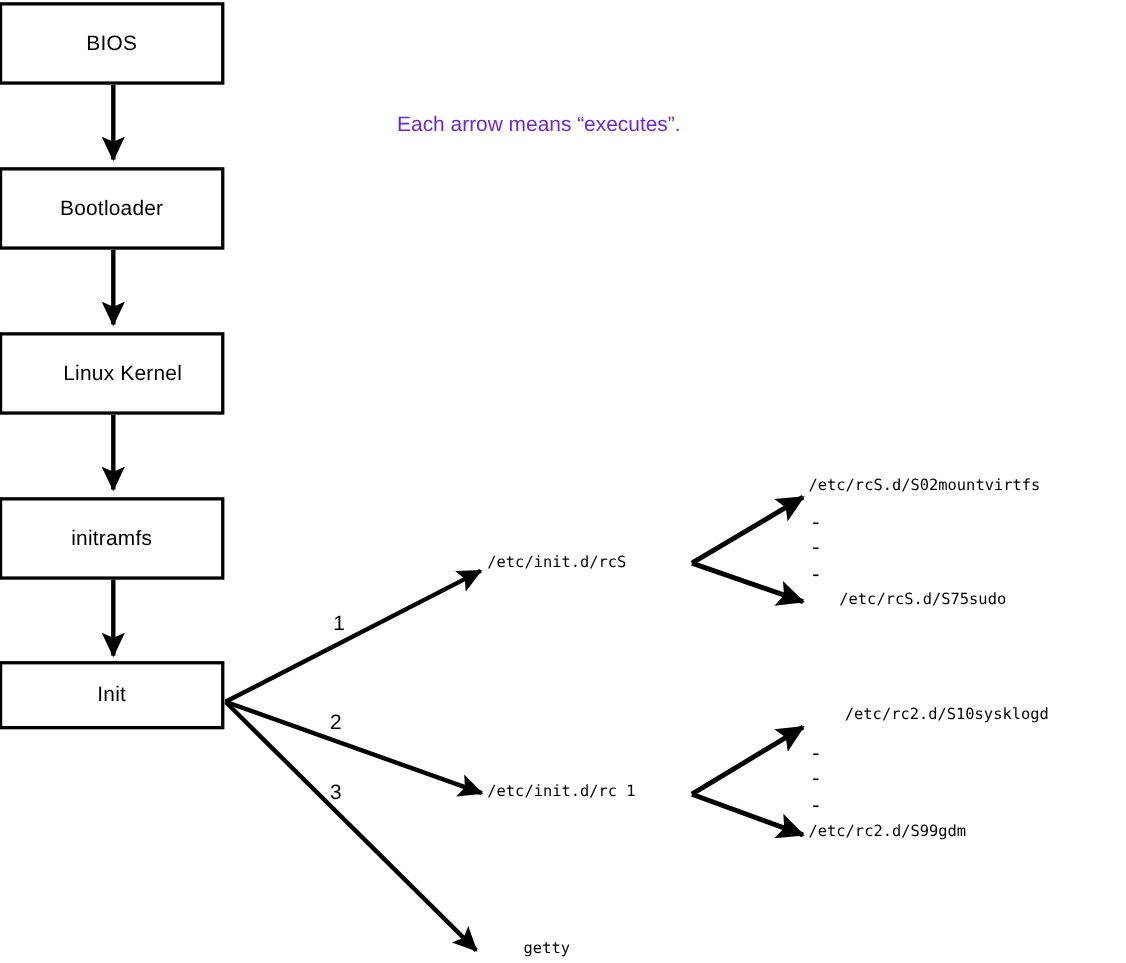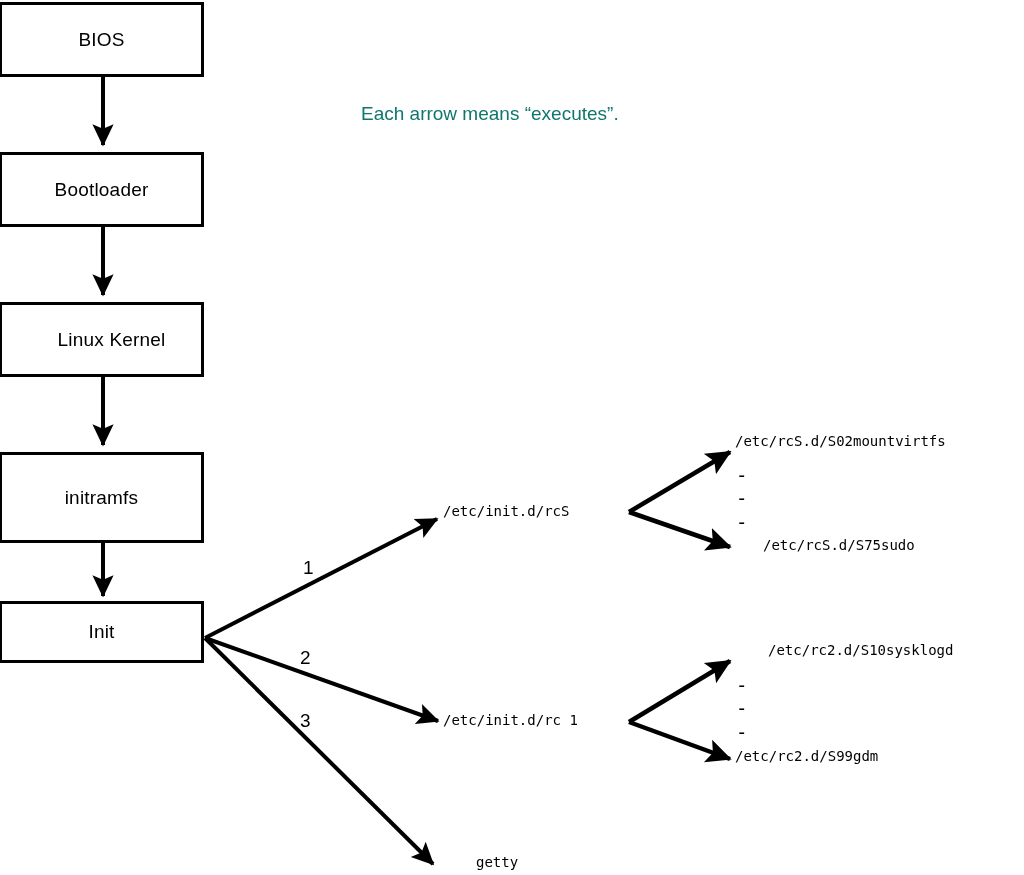--- a/index.html
+++ b/index.html
@@ -36,21 +36,21 @@
     font-family: "Liberation Sans", sans-serif;
     font-size: 19px;
     color: #000000;
     letter-spacing: 0.2px;
     white-space: nowrap;
   }
   .caption {
     position: absolute;
     font-family: "Liberation Sans", sans-serif;
     font-size: 19px;
-    color: #0f766e;
+    color: #6d28d9;
     white-space: nowrap;
     text-align: center;
   }
   .mono-label {
     position: absolute;
     font-family: "DejaVu Sans Mono", "Liberation Mono", monospace;
     font-size: 14px;
     color: #000000;
     white-space: nowrap;
     line-height: 1;
@@ -103,21 +103,21 @@
   </div>
 
   <div class="node-box" style="left:-1px; top:2px; width:205px; height:75px;">
     <span class="node-label">BIOS</span>
   </div>
 
   <div class="node-box" style="left:-1px; top:302px; width:205px; height:75px;padding-left:20px;">
     <span class="node-label">Linux Kernel</span>
   </div>
 
-  <div class="node-box" style="left:-1px; top:452px; width:205px; height:91px;">
+  <div class="node-box" style="left:-1px; top:452px; width:205px; height:75px;">
     <span class="node-label">initramfs</span>
   </div>
 
   <div class="node-box" style="left:-1px; top:601px; width:205px; height:62px;">
     <span class="node-label">Init</span>
   </div>
 
   <div class="caption" style="left:361px; top:103px;">Each arrow means “executes”.</div>
 
   <div class="edge-number" style="left:303px; top:557px;">1</div>

